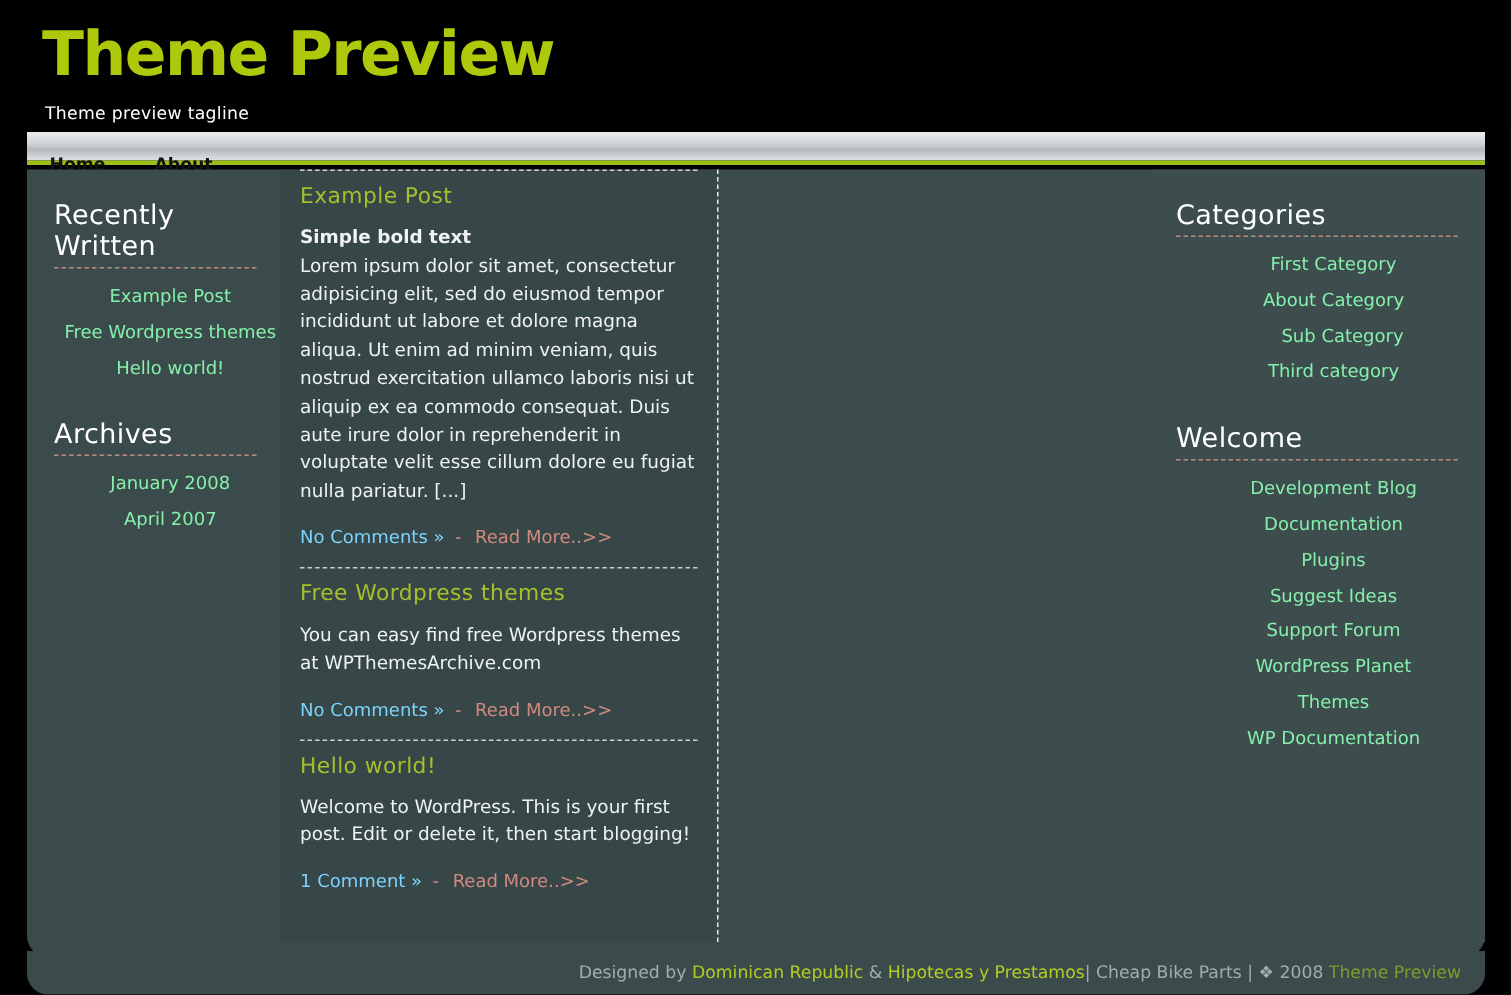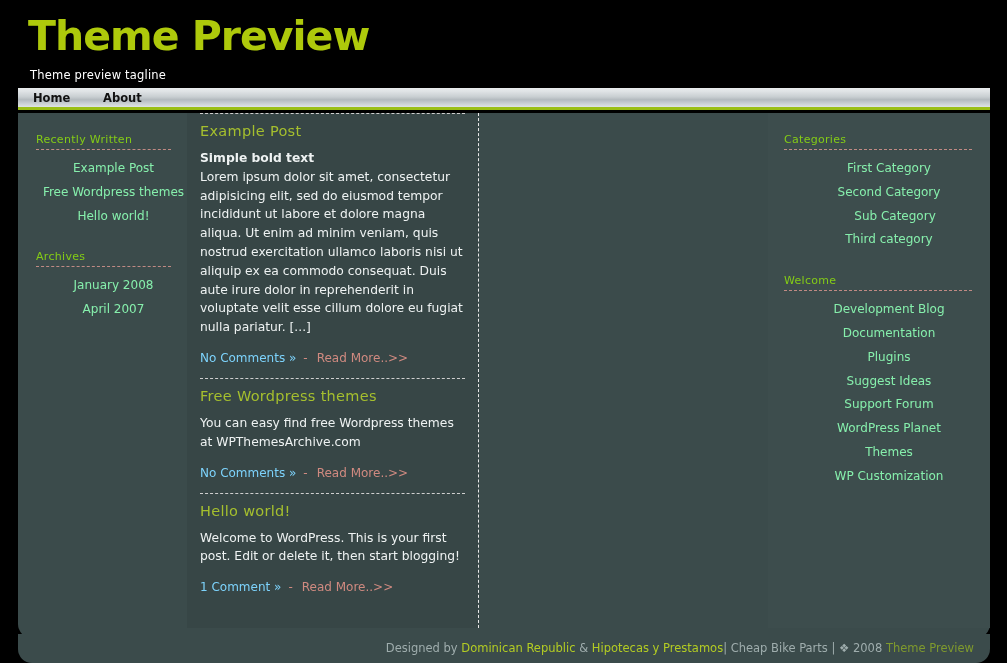--- a/index.html
+++ b/index.html
@@ -72,25 +72,26 @@
     box-sizing: border-box;
   }
   .nav-items {
     list-style: none;
     margin: 0;
     padding: 0;
     display: block;
   }
   .nav-items li {
     position: absolute;
-    top: 3px;
+    top: 14px;
     font-size: 11.5px;
     font-weight: bold;
     color: #111111;
     cursor: pointer;
+    text-decoration: underline;
   }
   .nav-items li:nth-child(1) { left: 15px; }
   .nav-items li:nth-child(2) { left: 85px; }
 
   
   .container {
     position: absolute;
     left: 18px;
     top: 113px;
     width: 972px;
@@ -142,23 +143,23 @@
     width: 222px;
     height: 515px;
     padding: 20px 0 0 0;
     background: #3d4d4d;
     box-sizing: border-box;
   }
 
   
   .widget { margin: 0 0 22px 0; }
   .widget-title {
-    font-size: 11px;
+    font-size: 18px;
     font-weight: normal;
-    color: #84cc16;
+    color: #ffffff;
     margin: 0 16px 0 18px;
     padding: 0 0 3px 0;
     border-bottom: 1px dashed #c08a84;
     letter-spacing: 0.3px;
   }
   .sidebar-right .widget-title {
     margin: 0 18px 0 16px;
   }
   .widget ul {
     list-style: none;
@@ -300,37 +301,37 @@
     </div>
 
     <div class="midcol"></div>
 
     <div class="sidebar-right">
 
       <div class="widget">
         <h2 class="widget-title">Categories</h2>
         <ul>
           <li>First Category</li>
-          <li>Second Category</li>
+          <li>About Category</li>
           <li class="indent">Sub Category</li>
           <li>Third category</li>
         </ul>
       </div>
 
       <div class="widget">
         <h2 class="widget-title">Welcome</h2>
         <ul>
           <li>Development Blog</li>
           <li>Documentation</li>
           <li>Plugins</li>
           <li>Suggest Ideas</li>
           <li>Support Forum</li>
           <li>WordPress Planet</li>
           <li>Themes</li>
-          <li>WP Customization</li>
+          <li>WP Documentation</li>
         </ul>
       </div>
 
     </div>
 
   </div>
 
   <div class="footer"><span class="dim">Designed by </span><span class="acc">Dominican Republic</span><span class="dim"> &amp; </span><span class="acc">Hipotecas y Prestamos</span><span class="spacer">| </span><span class="dim">Cheap Bike Parts</span><span class="spacer"> | </span><span class="dim">❖</span><span class="dim"> 2008 </span><span class="tp">Theme Preview</span></div>
 
 </div>

